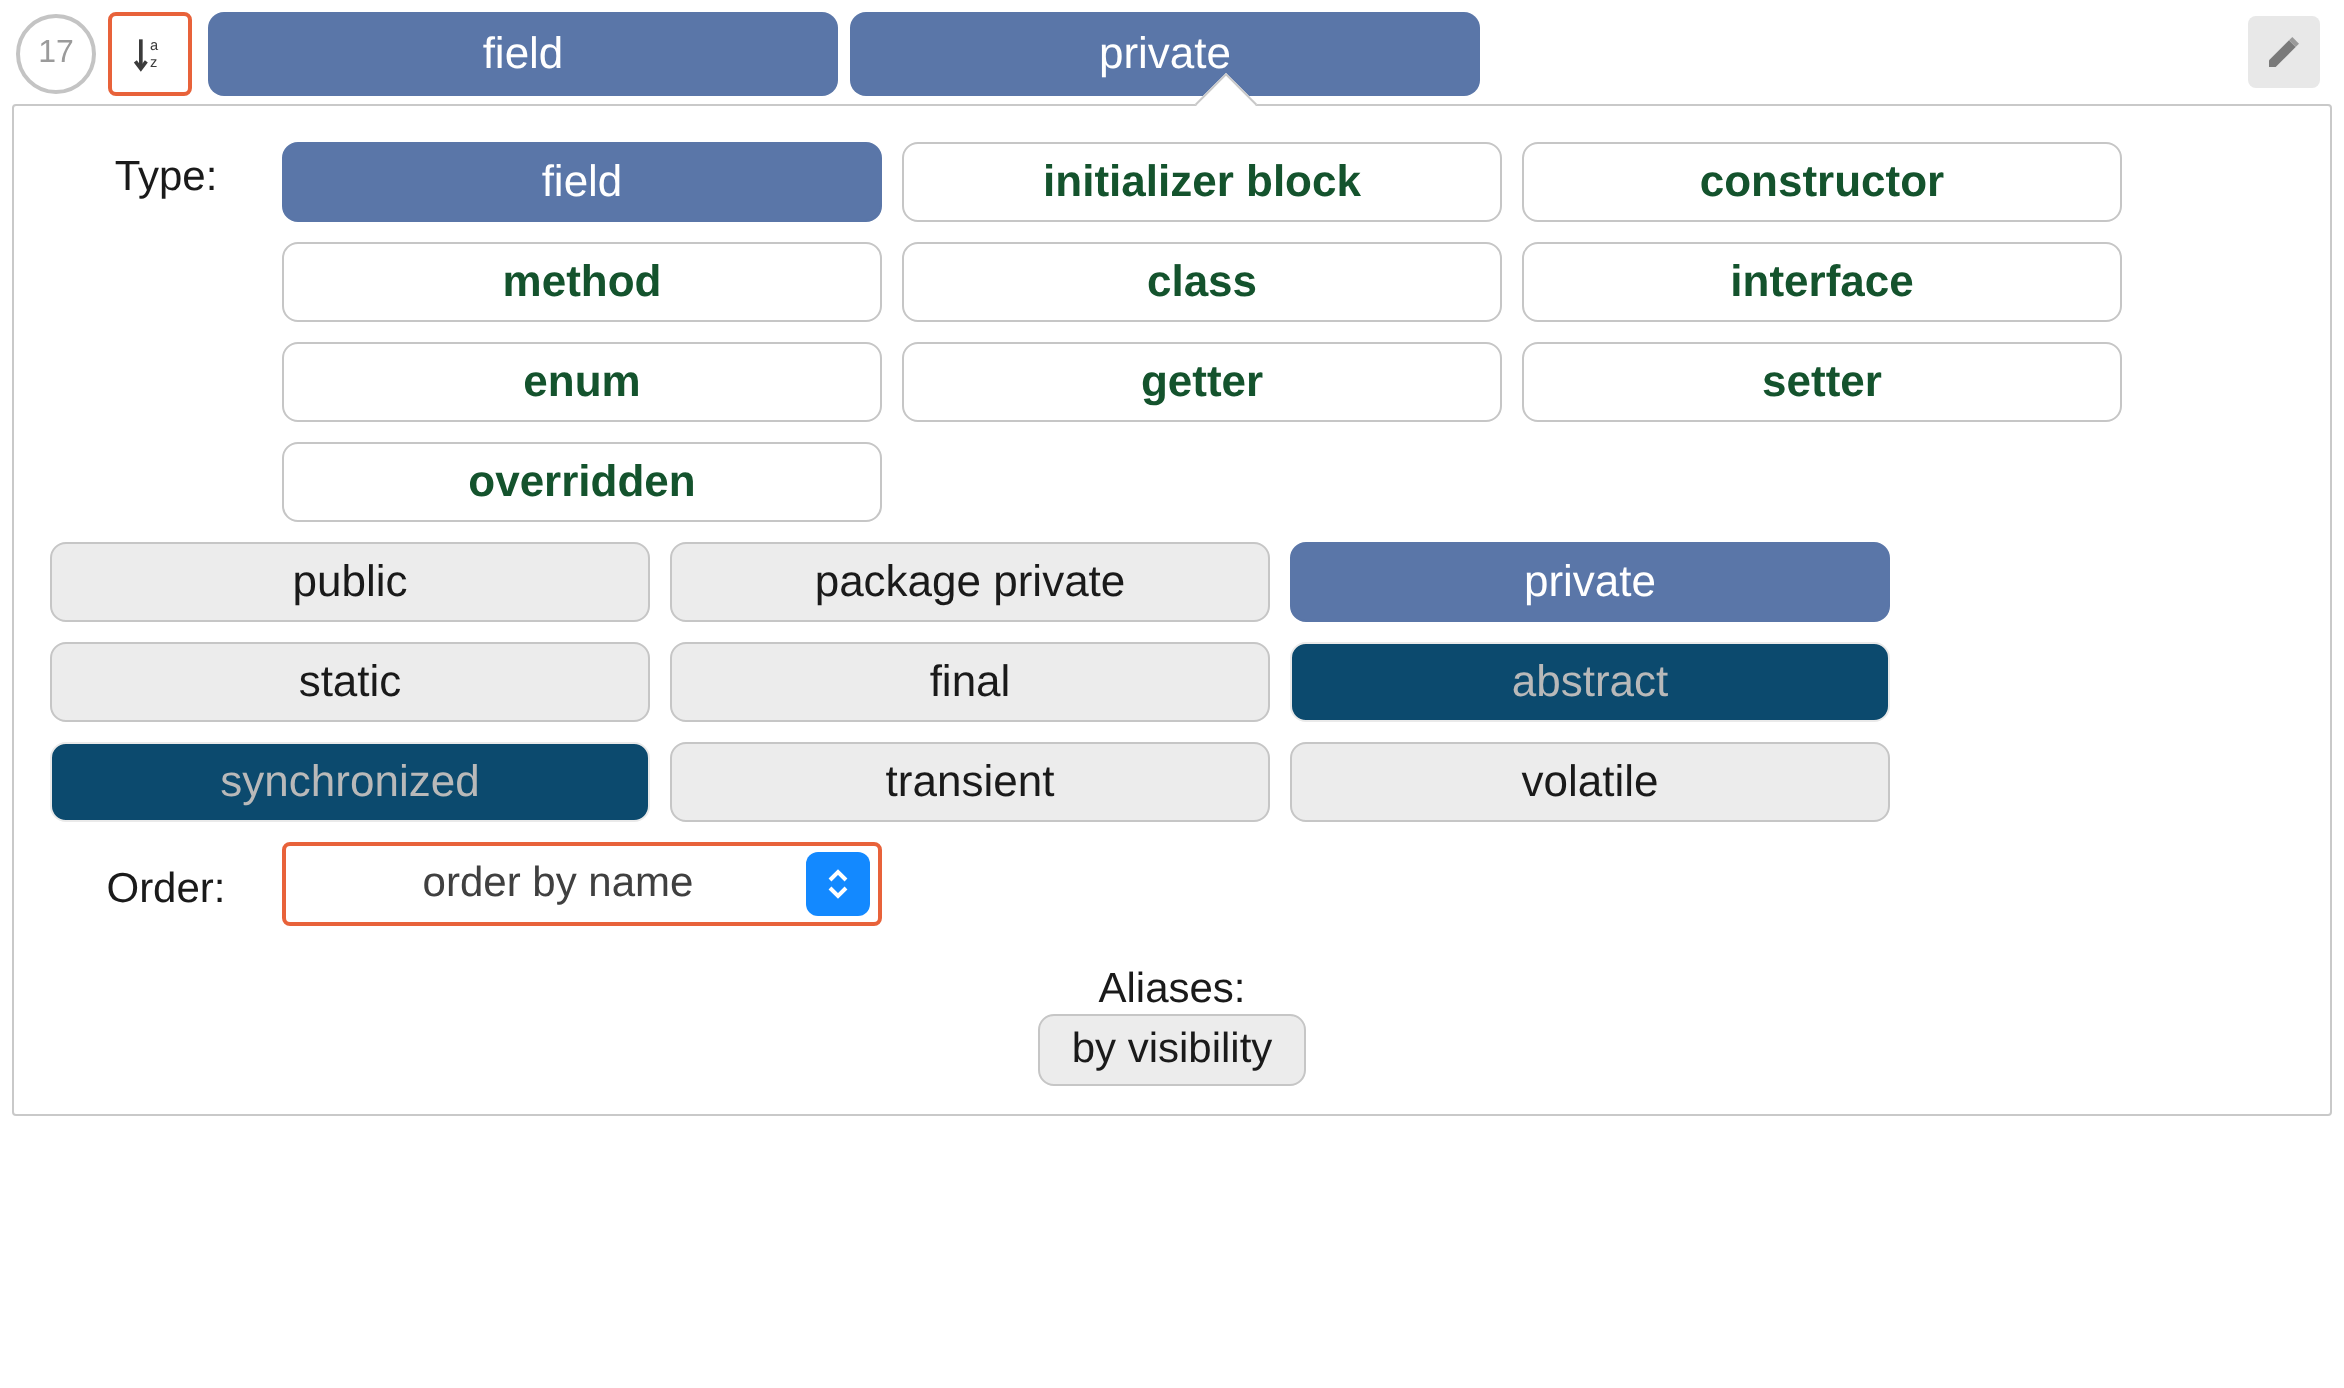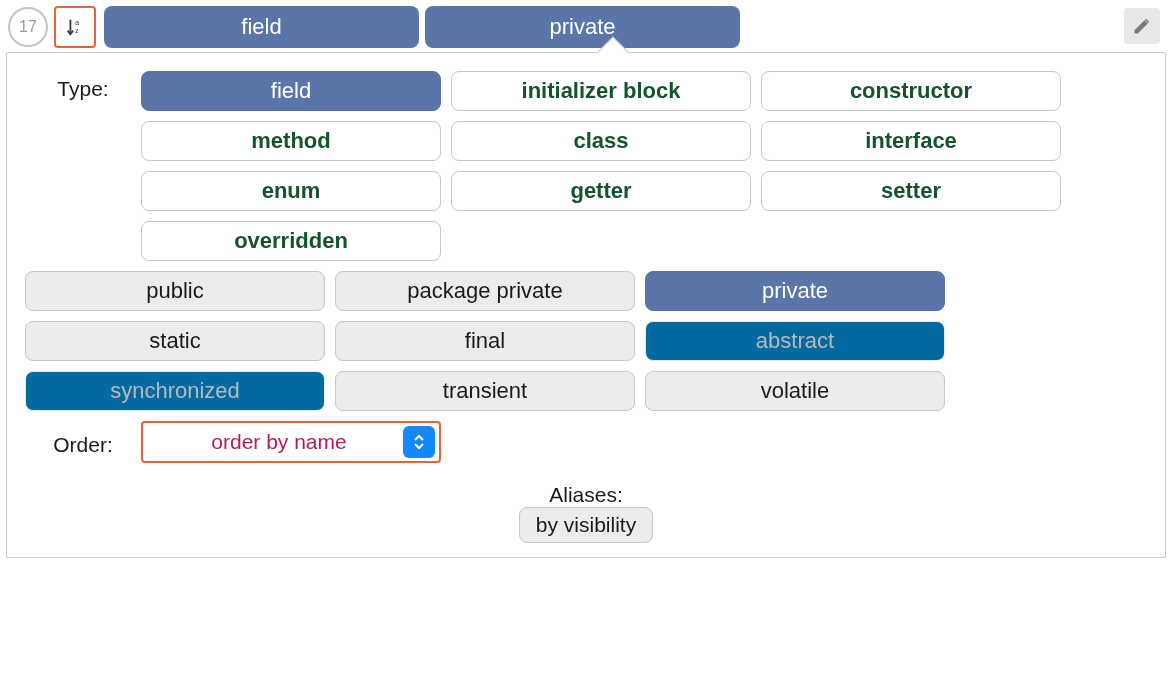--- a/index.html
+++ b/index.html
@@ -131,42 +131,42 @@
     background: #ececec;
     color: #1a1a1a;
   }
   .mod-opt.selected {
     background: #5a76a8;
     color: #fff;
     border-color: #5a76a8;
   }
   .mod-opt.disabled {
     border: 1px solid #eaeaea;
-    background: #0369a1;
+    background: #0c4a6e;
     color: #b9b9b9;
     cursor: default;
   }
   .row.single { margin-bottom: 16px; margin-top: 18px; }
   .row.ord { margin-bottom: 14px; align-items: center; }
   .row.al  { margin-bottom: 0; align-items: center; flex-direction: column; }
   .select-wrap {
     position: relative;
     width: 300px;
     height: 42px;
     border: 2px solid #e8623a;
     border-radius: 4px;
     display: flex;
     align-items: center;
     background: #fff;
   }
   .select-text {
     flex: 1;
     font-size: 21px;
     padding-left: 12px;
-    color: #be185d;
+    color: #404040;
   }
   .select-arrows {
     width: 32px;
     height: 32px;
     margin-right: 4px;
     border-radius: 6px;
     background: #1389ff;
     display: flex;
     flex-direction: column;
     align-items: center;

